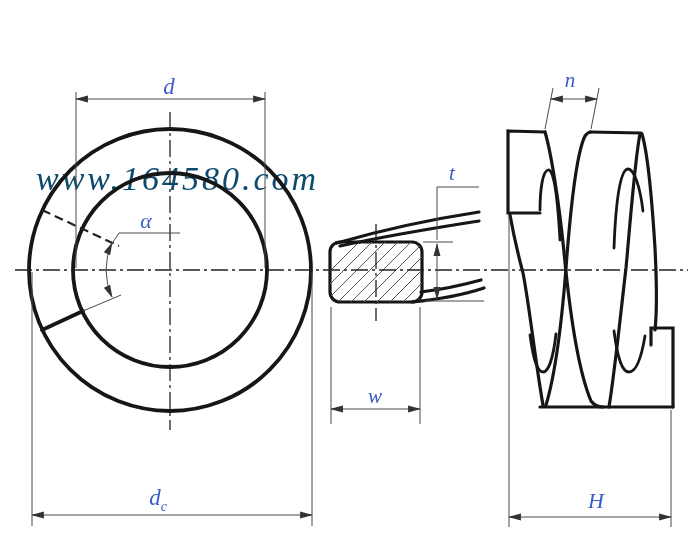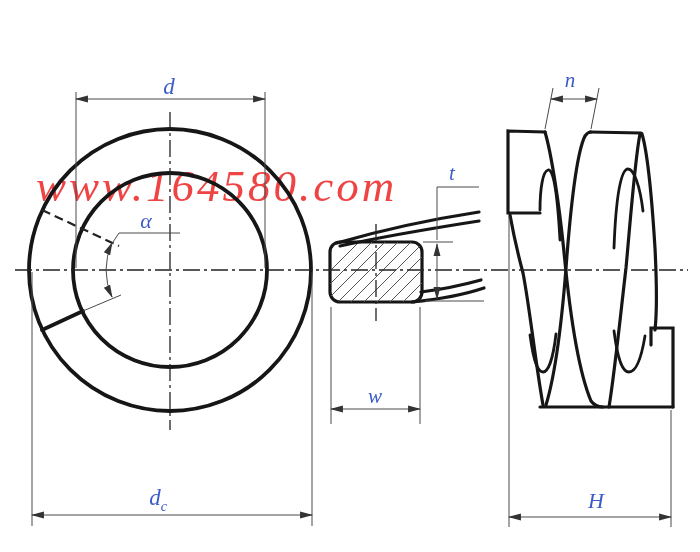--- a/index.html
+++ b/index.html
@@ -2,22 +2,22 @@
 <html><head>
 <meta charset="utf-8">
 <style>
   html,body{margin:0;padding:0;}
   body{
     width:700px;height:552px;position:relative;overflow:hidden;
     background:#ffffff;font-family:"Liberation Serif",serif;
   }
   #watermark{
     position:absolute;left:36px;top:160px;
-    font-size:45px;font-style:italic;letter-spacing:3px;
-    color:#ef4444;white-space:nowrap;user-select:none;
+    font-size:34px;font-style:italic;letter-spacing:3px;
+    color:#0c4a6e;white-space:nowrap;user-select:none;
   }
   #drawing{position:absolute;left:0;top:0;}
   .thick{stroke:#161616;stroke-width:3.8;fill:none;stroke-linecap:round;}
   .coil{stroke:#161616;stroke-width:3.2;fill:none;stroke-linecap:round;}
   .coil-inner{stroke:#161616;stroke-width:2.8;fill:none;stroke-linecap:round;}
   .hidden-line{stroke:#222222;stroke-width:2.2;fill:none;stroke-dasharray:9 5;}
   .thin{stroke:#4a4a4a;stroke-width:1;fill:none;}
   .dim{stroke:#4a4a4a;stroke-width:1;fill:none;}
   .center{stroke:#222222;stroke-width:1.3;fill:none;stroke-dasharray:17 4 3 4;}
   .hatch{stroke:#555555;stroke-width:1;}

